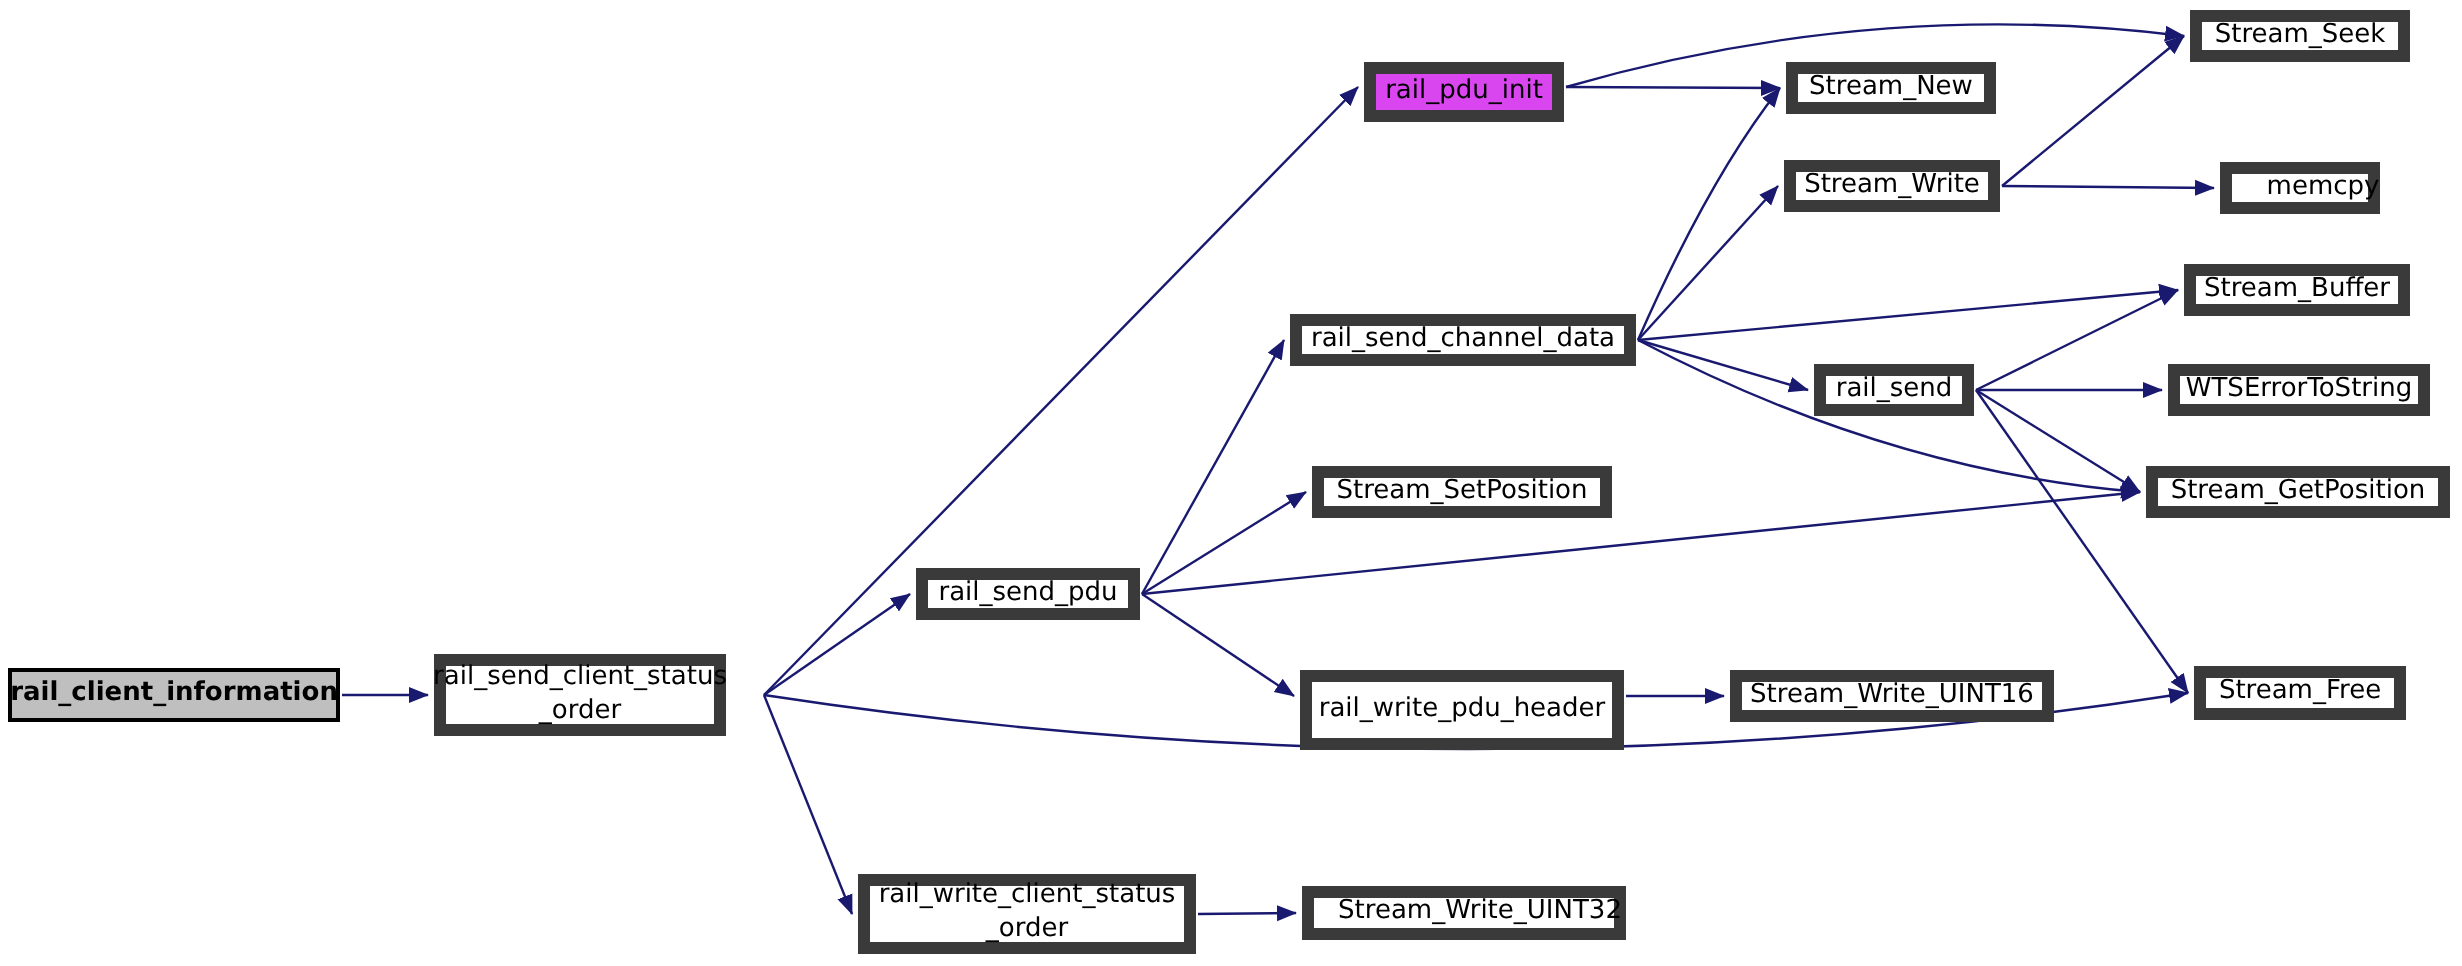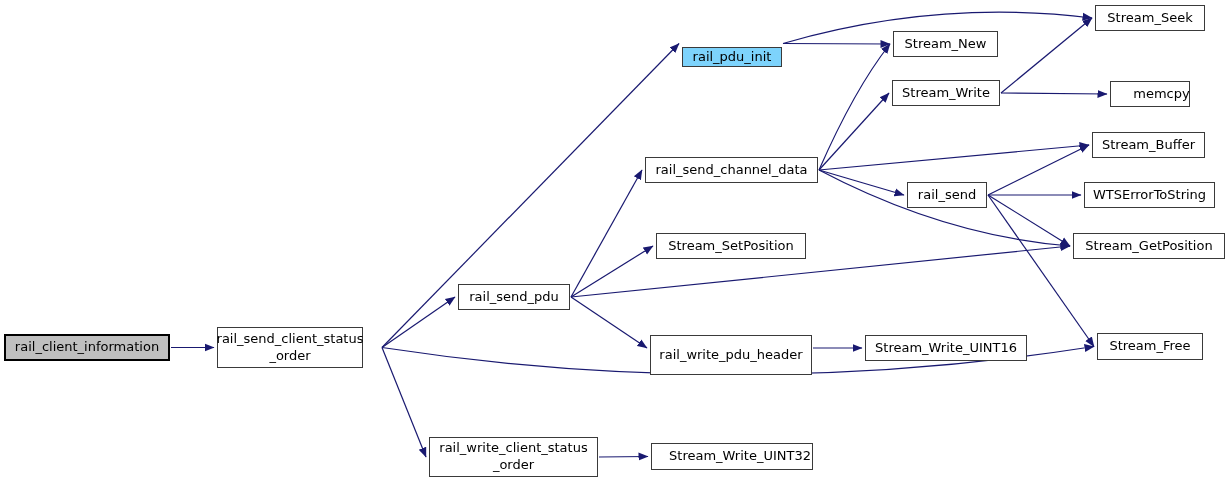--- a/index.html
+++ b/index.html
@@ -20,36 +20,37 @@
     left: 0;
     top: 0;
     width: 1231px;
     height: 483px;
     pointer-events: none;
   }
   .node {
     position: absolute;
     box-sizing: border-box;
     background: #ffffff;
-    border: 1px solid #a16207;
+    border: 6px solid #a16207;
     color: #000000;
     display: flex;
     flex-direction: column;
     align-items: center;
     justify-content: center;
     font-size: 13px;
     line-height: 1.3;
     white-space: nowrap;
     cursor: pointer;
     z-index: 2;
   }
   .node.highlight {
     background: #bfbfbf;
     border: 2px solid #4d7c0f;
     cursor: default;
+    font-weight: bold;
   }
   .lbl {
     pointer-events: none;
   }
 </style>
 </head>
 <body>
 
 <div class="canvas" style="background: rgb(255, 255, 255);">
   <svg class="edge-layer" width="1231" height="483" viewBox="0 0 1231 483" xmlns="http://www.w3.org/2000/svg">
@@ -85,21 +86,21 @@
         <path d="M599,457 L648,456.5" fill="none" stroke="#191970" stroke-width="1.2" marker-end="url(#arrowhead)"></path>
       </g>
   </svg>
 <div class="node highlight" style="left: 4px; top: 334px; width: 166px; height: 27px; color: rgb(0, 0, 0); background: rgb(191, 191, 191); border-color: rgb(0, 0, 0);">
       <div class="lbl">rail_client_information</div>
     </div>
     <div class="node" style="left: 217px; top: 327px; width: 146px; height: 41px; color: rgb(0, 0, 0); background: rgb(255, 255, 255); border-color: rgb(58, 58, 58);">
       <div class="lbl">rail_send_client_status</div>
       <div class="lbl">_order</div>
     </div>
-    <div class="node" style="left: 682px; top: 47px; width: 100px; height: 20px; color: rgb(0, 0, 0); background: #7dd3fc; border-color: rgb(58, 58, 58);">
+    <div class="node" style="left: 682px; top: 31px; width: 100px; height: 30px; color: rgb(0, 0, 0); background: #d946ef; border-color: rgb(58, 58, 58);">
       <div class="lbl">rail_pdu_init</div>
     </div>
     <div class="node" style="left: 893px; top: 31px; width: 105px; height: 26px; color: rgb(0, 0, 0); background: rgb(255, 255, 255); border-color: rgb(58, 58, 58);">
       <div class="lbl">Stream_New</div>
     </div>
     <div class="node" style="left: 1095px; top: 5px; width: 110px; height: 26px; color: rgb(0, 0, 0); background: rgb(255, 255, 255); border-color: rgb(58, 58, 58);">
       <div class="lbl">Stream_Seek</div>
     </div>
     <div class="node" style="left: 892px; top: 80px; width: 108px; height: 26px; color: rgb(0, 0, 0); background: rgb(255, 255, 255); border-color: rgb(58, 58, 58);">
       <div class="lbl">Stream_Write</div>

